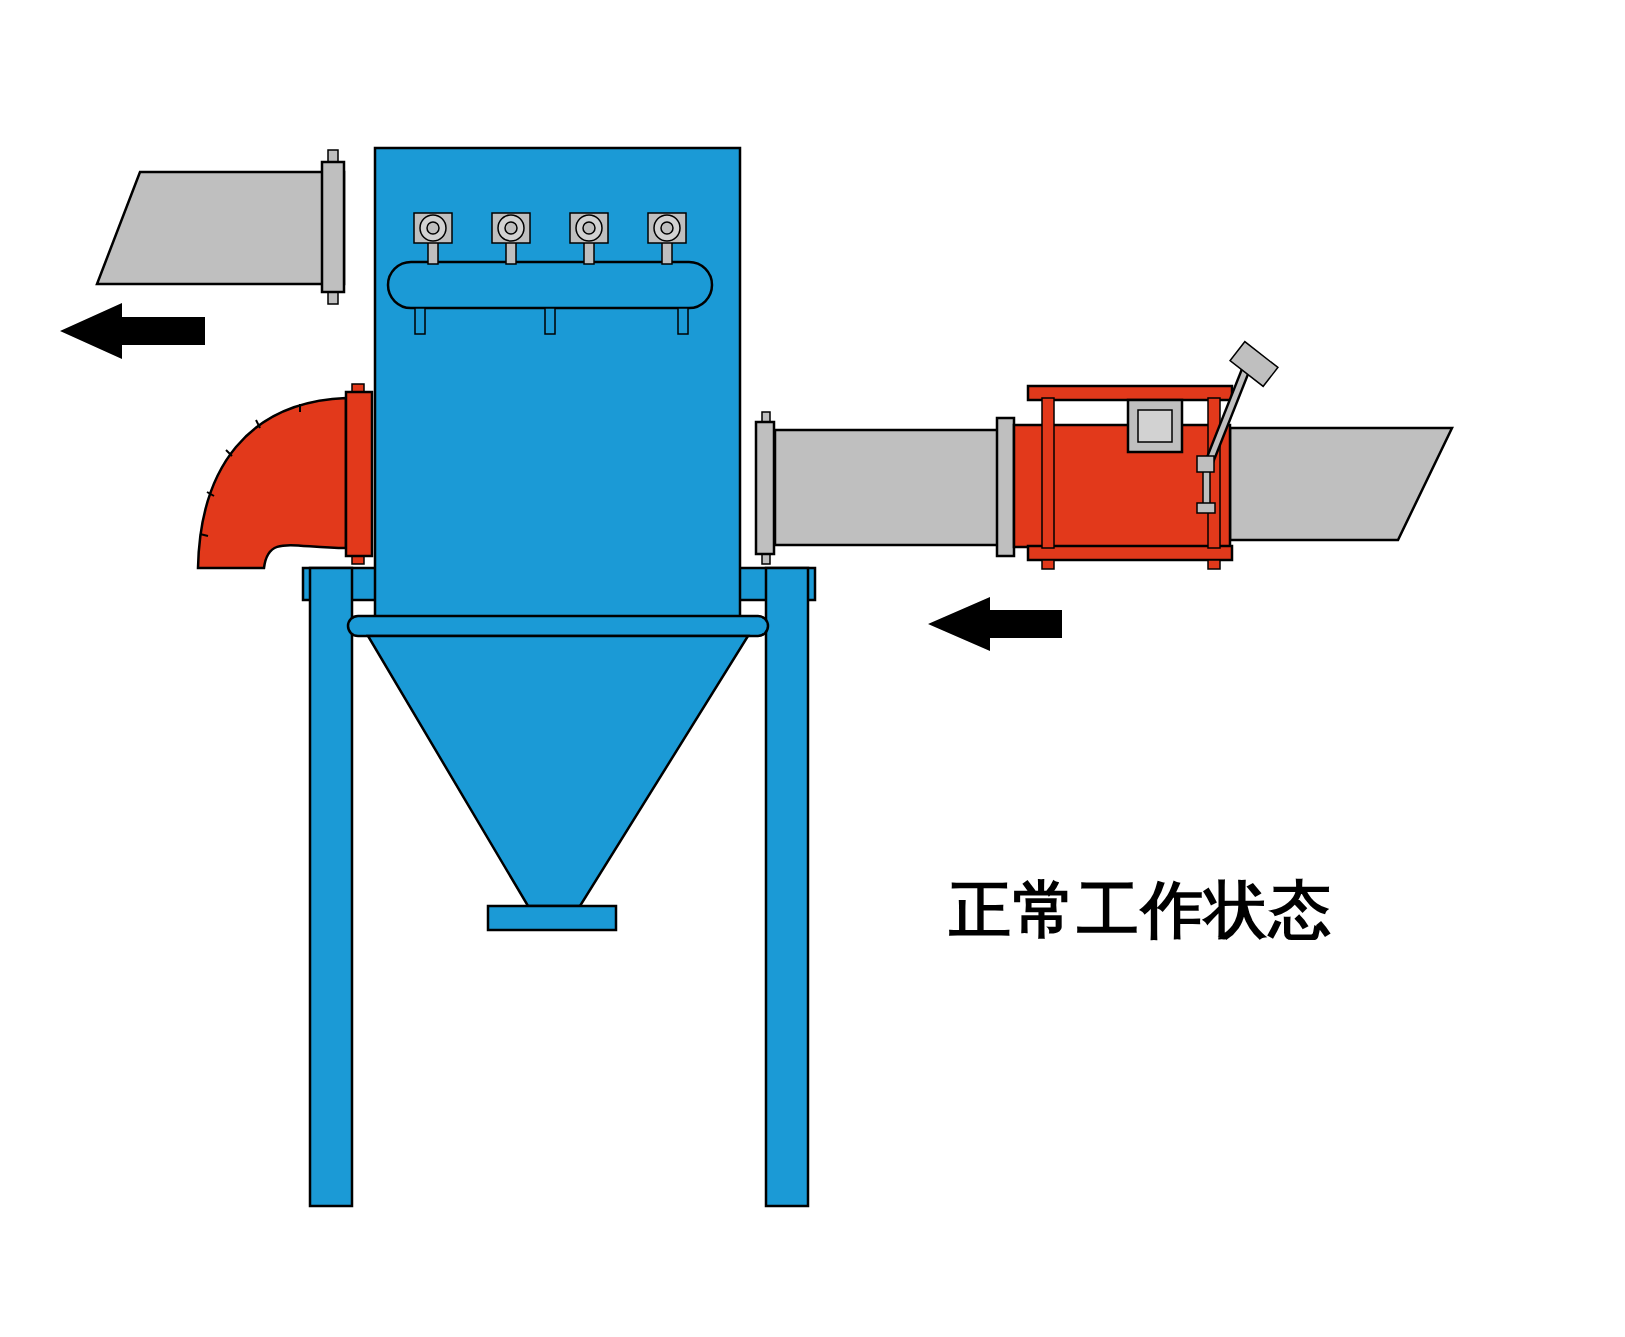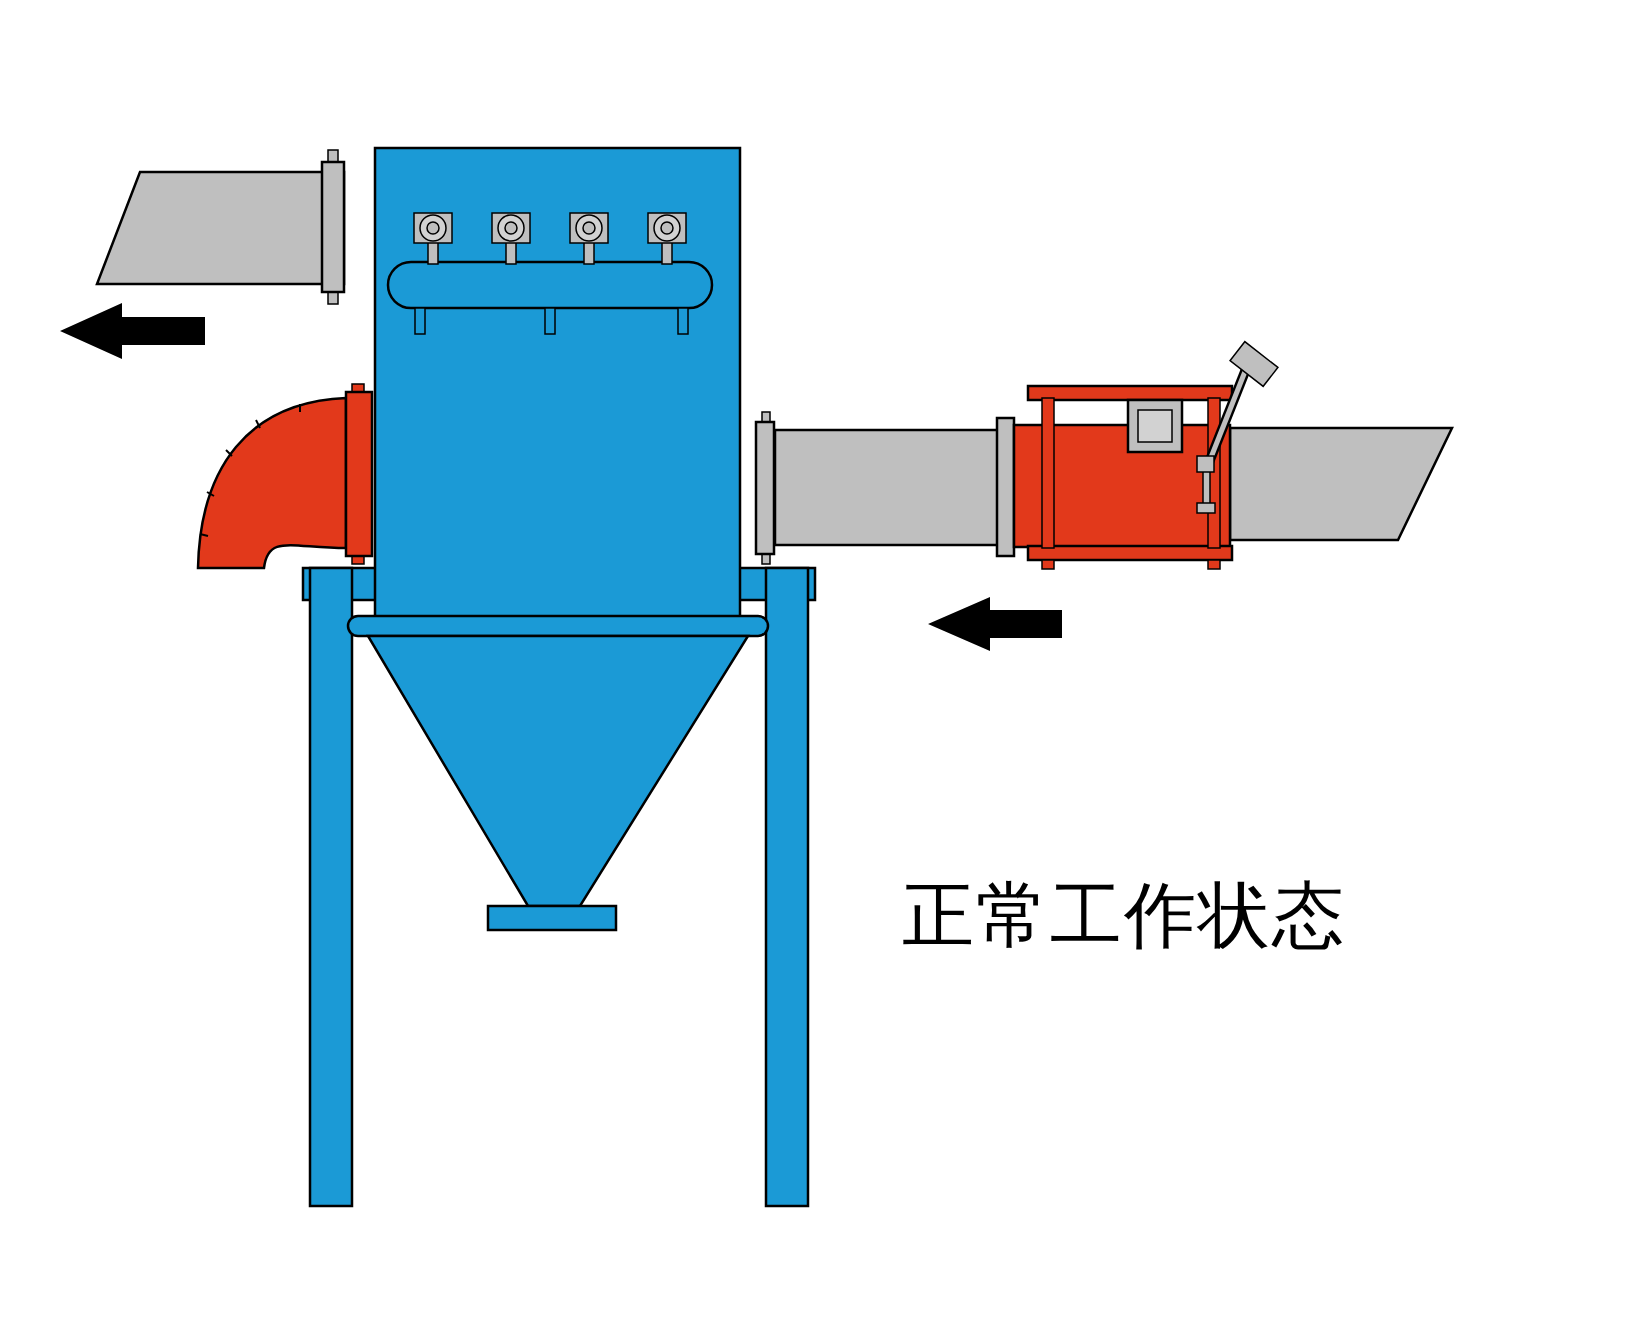--- a/index.html
+++ b/index.html
@@ -20,25 +20,25 @@
   .fill-blue  { fill: var(--color-blue,  #1b9ad6); }
   .fill-red   { fill: var(--color-red,   #e2391b); }
   .fill-gray  { fill: var(--color-gray,  #bfbfbf); }
   .fill-gray2 { fill: var(--color-gray_light, #d2d2d2); }
   .fill-black { fill: var(--color-black, #000000); }
   .outlined   { stroke: var(--color-black, #000000); stroke-width: 2.5px; }
   .outlined-thin { stroke: var(--color-black, #000000); stroke-width: 1.5px; }
 
   .diagram-title {
     position: absolute;
-    left: 902px;
+    left: 949px;
     top: 868px;
     font-family: "DejaVu Serif", "Liberation Serif", serif;
-    font-weight: normal;
-    font-size: 72px;
+    font-weight: bold;
+    font-size: 62px;
     letter-spacing: 2px;
     color: var(--color-black, #000000);
     white-space: nowrap;
   }
 </style>
 </head>
 <body>
 
 <div class="stage">
   <svg width="1625" height="1337" viewBox="0 0 1625 1337">

